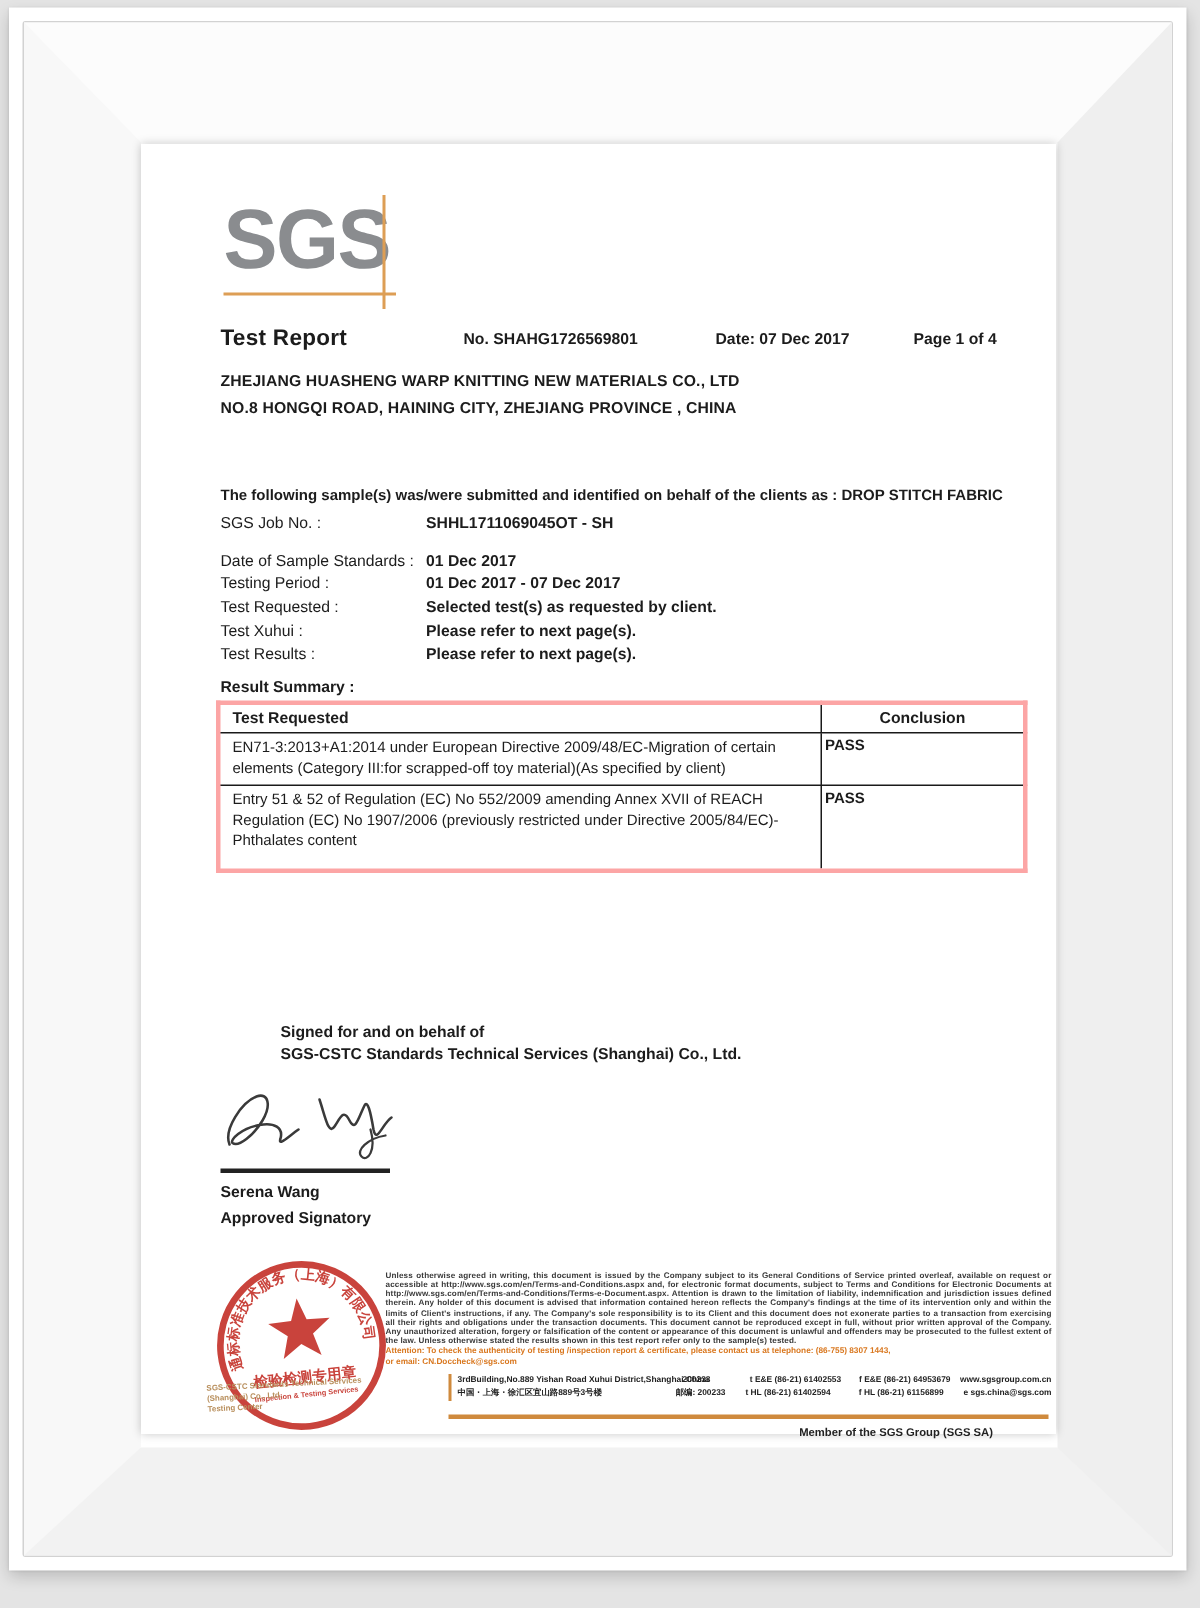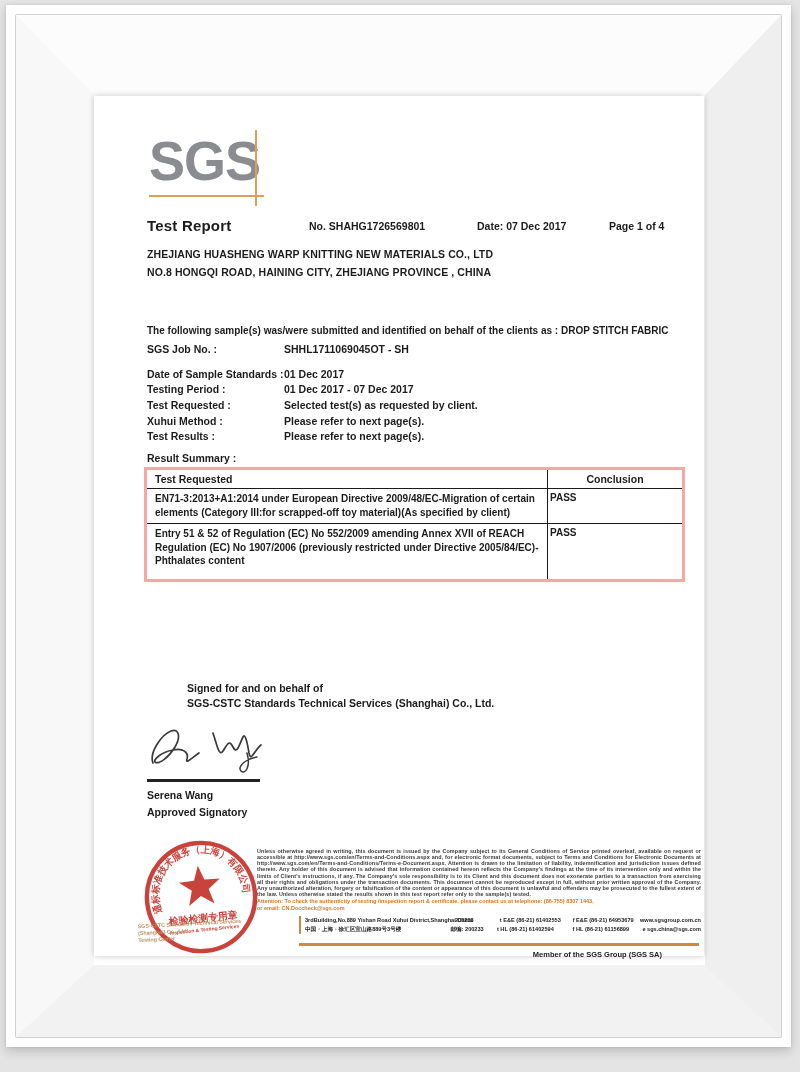--- a/index.html
+++ b/index.html
@@ -31,31 +31,31 @@
   .report-no { position:absolute; left:162px; top:3px; font-size:10.5px; font-weight:600; }
   .report-date { position:absolute; left:330px; top:3px; font-size:10.5px; font-weight:600; }
   .report-page { position:absolute; left:437px; top:3px; font-size:10.5px; font-weight:600;margin-left:25px; }
 
   .client { position:absolute; left:53px; top:149px; font-size:10.5px; font-weight:700; line-height:18px; letter-spacing:.1px; }
   .sample-line { position:absolute; left:53px; top:229px; font-size:10px; font-weight:600; }
 
   .fields { position:absolute; left:53px; top:247px; width:540px; }
   .field-row { display:flex; height:15.7px; font-size:10.5px; }
   .field-row.gap { margin-top:9px; }
-  .field-label { width:137px; font-weight:700; }
+  .field-label { width:137px; font-weight:400; }
   .field-value { font-weight:600; }
 
   .summary-label { position:absolute; left:53px; top:356px; font-size:10.5px; font-weight:700; }
 
   table.results { position:absolute; left:50px; top:371px; width:541px;
     border-collapse:collapse; border:3px solid #fca5a5; }
   table.results th, table.results td { border:1.5px solid #1a1a1a; vertical-align:top; }
   th.col-test { text-align:left; font-size:10.5px; font-weight:700; padding:3px 8px; height:19px; }
   th.col-conc { width:136px; text-align:center; font-size:10.5px; font-weight:700; padding:3px 2px; }
-  td.cell-test { font-size:10px; font-weight:700; line-height:13.5px; padding:3px 8px 4px 8px;margin-left:39px; }
+  td.cell-test { font-size:10px; font-weight:400; line-height:13.5px; padding:3px 8px 4px 8px;margin-left:39px; }
   td.cell-conc { text-align:left; font-size:10px; font-weight:600; padding:3px 2px; }
   tr.r1 td { height:30px; } tr.r2 td { height:57px; }
 
   .sig-block { position:absolute; left:53px; top:585px; width:400px; }
   .sig-line1 { font-size:10.5px; font-weight:600; line-height:15px;margin-left:40px; }
   .sig-script { position:relative; margin-top:8px; height:62px; }
   .sig-underline { width:113px; height:2.5px; background:#222; margin-top:-2px; }
   .sig-name { font-size:10.5px; font-weight:600; margin-top:7px; }
   .sig-title { font-size:10.5px; font-weight:600; margin-top:5px; }
 
@@ -122,21 +122,21 @@
       </div>
       <div class="field-row">
         <span class="field-label">Testing Period :</span>
         <span class="field-value">01 Dec 2017 - 07 Dec 2017</span>
       </div>
       <div class="field-row">
         <span class="field-label">Test Requested :</span>
         <span class="field-value">Selected test(s) as requested by client.</span>
       </div>
       <div class="field-row">
-        <span class="field-label">Xuhui Method :</span>
+        <span class="field-label">Test Xuhui :</span>
         <span class="field-value">Please refer to next page(s).</span>
       </div>
       <div class="field-row">
         <span class="field-label">Test Results :</span>
         <span class="field-value">Please refer to next page(s).</span>
       </div>
     </div>
 
     <div class="summary-label">Result Summary :</div>
 

